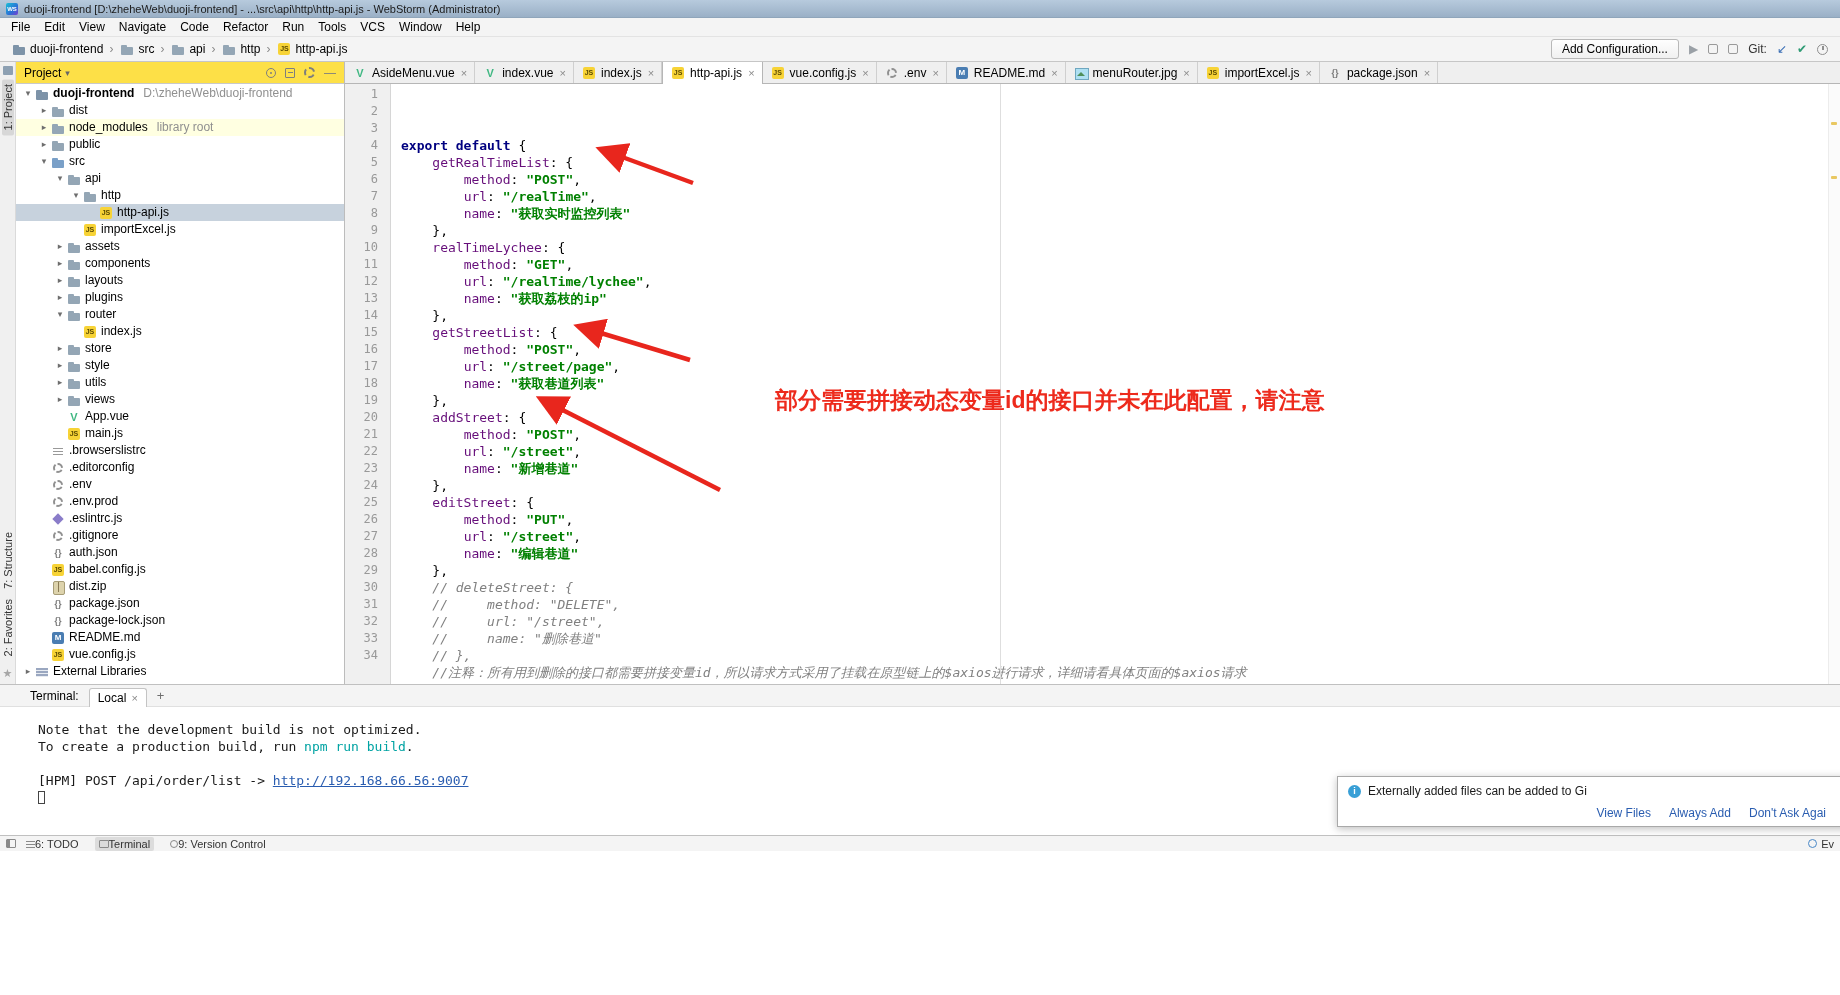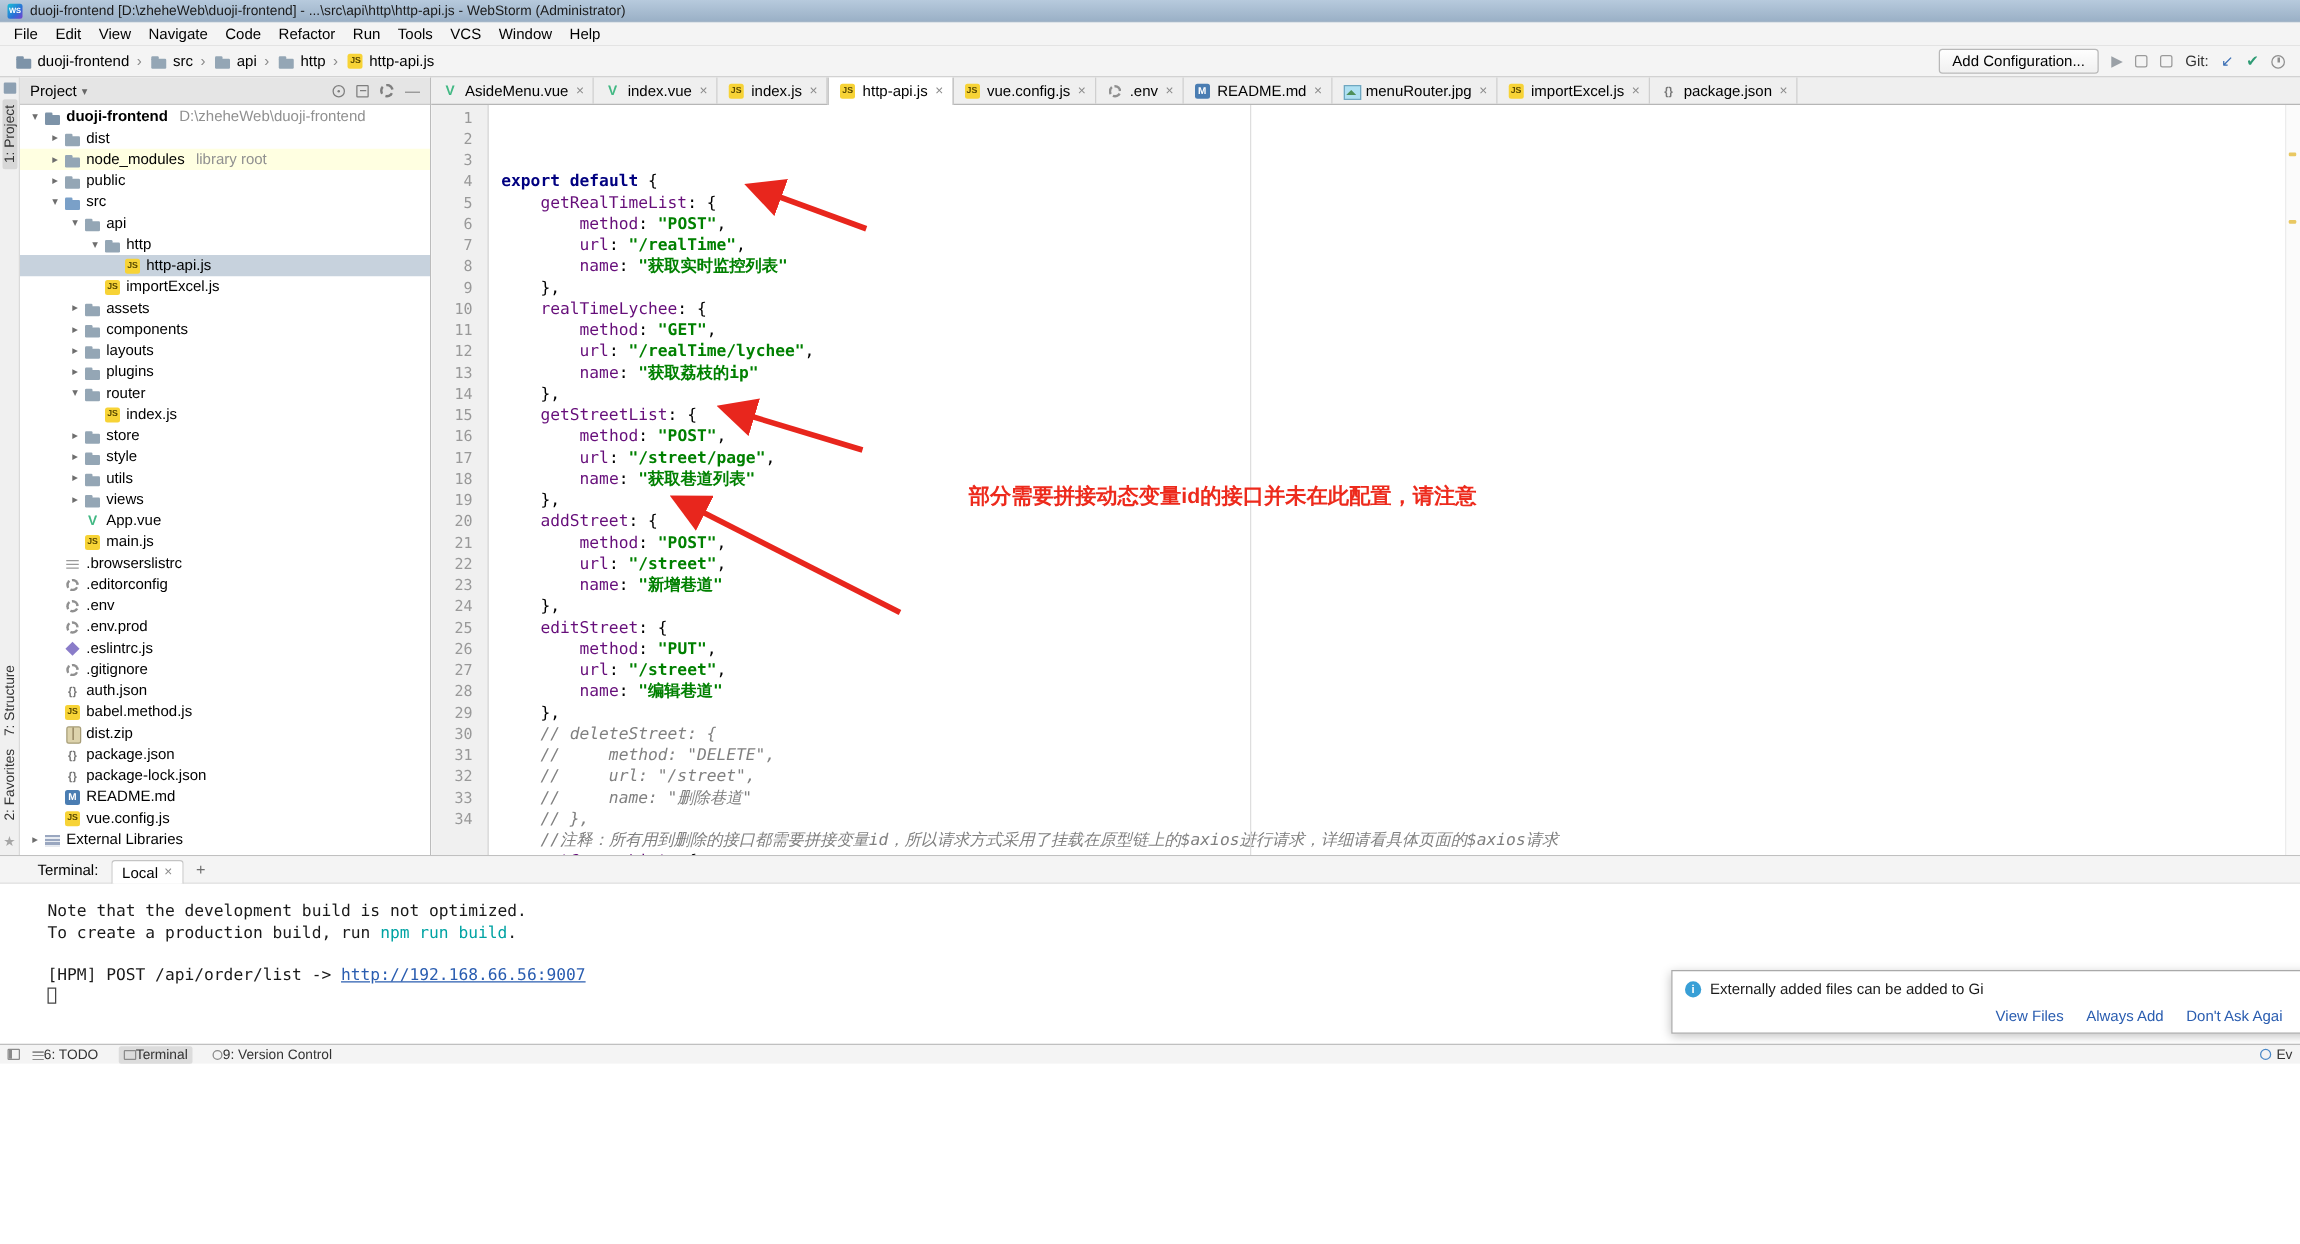--- a/index.html
+++ b/index.html
@@ -41,21 +41,21 @@
   .stripe-left { width:16px; background:#f0f0f0; border-right:1px solid #dadada; display:flex; flex-direction:column;
                  align-items:center; justify-content:space-between; padding:4px 0; }
   .vlabel { writing-mode:vertical-rl; transform:rotate(180deg); font-size:11px; color:#333; padding:5px 0; cursor:default; }
   .vlabel.active { background:#d7d7d7; border-radius:2px; }
   .stripe-ico { display:inline-block; width:10px; height:9px; background:#8da0b2; border-radius:1px; margin-bottom:4px; }
   .stripe-top, .stripe-bottom { display:flex; flex-direction:column; align-items:center; }
   .star { color:#a6a6a6; font-size:11px; margin-top:6px; }
 
   
   .project { width:329px; background:#fff; border-right:1px solid #bcbcbc; display:flex; flex-direction:column; }
-  .panel-header { height:22px; background:#e5e5e5; border-bottom:1px solid #c9c9c9; display:flex; align-items:center;
+  .panel-header { height:22px; background:#fde047; border-bottom:1px solid #c9c9c9; display:flex; align-items:center;
                   padding:0 8px; gap:4px; }
   .panel-header .caret { color:#666; font-size:9px; }
   .ph-icons { margin-left:auto; display:flex; align-items:center; gap:9px; }
   .ph-circle { width:10px; height:10px; border:1.2px solid #7e7e7e; border-radius:50%; position:relative; }
   .ph-circle::after { content:""; position:absolute; left:3px; top:3px; width:2px; height:2px; background:#7e7e7e; border-radius:50%; }
   .ph-collapse { width:10px; height:10px; border:1.2px solid #7e7e7e; border-radius:1px; position:relative; }
   .ph-collapse::after { content:""; position:absolute; left:1.5px; top:3.5px; width:5px; height:1.2px; background:#7e7e7e; }
   .ph-gear { width:11px; height:11px; border:2px dashed #7e7e7e; border-radius:50%; }
   .ph-hide { color:#7e7e7e; font-size:12px; line-height:10px; }
   .tree { flex:1; overflow:hidden; padding-top:1px; }
@@ -80,21 +80,21 @@
                white-space:pre; overflow:hidden; }
   .code-line { height:17px; }
   .tk-k { color:#000080; font-weight:bold; }
   .tk-p { color:#660e7a; }
   .tk-s { color:#008000; font-weight:bold; }
   .tk-c { color:#808080; font-style:italic; }
   .margin-guide { position:absolute; left:609px; top:0; bottom:0; width:1px; background:#dedede; }
   .err-stripe { position:absolute; right:0; top:0; bottom:0; width:12px; background:#fbfbfb; border-left:1px solid #ececec; }
   .err-mark { position:absolute; right:3px; width:6px; height:3px; background:#e9c862; border-radius:1px; }
   .arrows { position:absolute; left:0; top:0; width:100%; height:100%; pointer-events:none; }
-  .annotation-note { position:absolute; left:430px; top:301px; color:#ed2a1c; font-size:17px; font-weight:600;
+  .annotation-note { position:absolute; left:430px; top:301px; color:#ed2a1c; font-size:23px; font-weight:600;
                      font-family:"Liberation Sans",sans-serif; white-space:nowrap; }
 
   
   .terminal { height:151px; border-top:1px solid #c0c0c0; display:flex; flex-direction:column; background:#fff; }
   .term-header { height:22px; background:#f4f4f4; border-bottom:1px solid #e0e0e0; display:flex; align-items:center;
                  padding-left:30px; gap:10px; }
   .term-tab { display:inline-flex; align-items:center; gap:5px; background:#fff; border:1px solid #c4c4c4;
               border-bottom:none; border-radius:3px 3px 0 0; padding:2px 8px; margin-top:3px; }
   .term-tab .etab-close { margin-left:0; }
   .term-plus { color:#6e6e6e; font-size:13px; }
@@ -381,21 +381,21 @@
             <span class="tree-label">.gitignore</span>
           </div>
           <div class="tree-row" style="padding-left: 22px;">
             <span class="chevron"></span>
             <span class="ic ic-json"></span>
             <span class="tree-label">auth.json</span>
           </div>
           <div class="tree-row" style="padding-left: 22px;">
             <span class="chevron"></span>
             <span class="ic ic-js"></span>
-            <span class="tree-label">babel.method.js</span>
+            <span class="tree-label">babel.config.js</span>
           </div>
           <div class="tree-row" style="padding-left: 22px;">
             <span class="chevron"></span>
             <span class="ic ic-zip"></span>
             <span class="tree-label">dist.zip</span>
           </div>
           <div class="tree-row" style="padding-left: 22px;">
             <span class="chevron"></span>
             <span class="ic ic-json"></span>
             <span class="tree-label">package.json</span>

